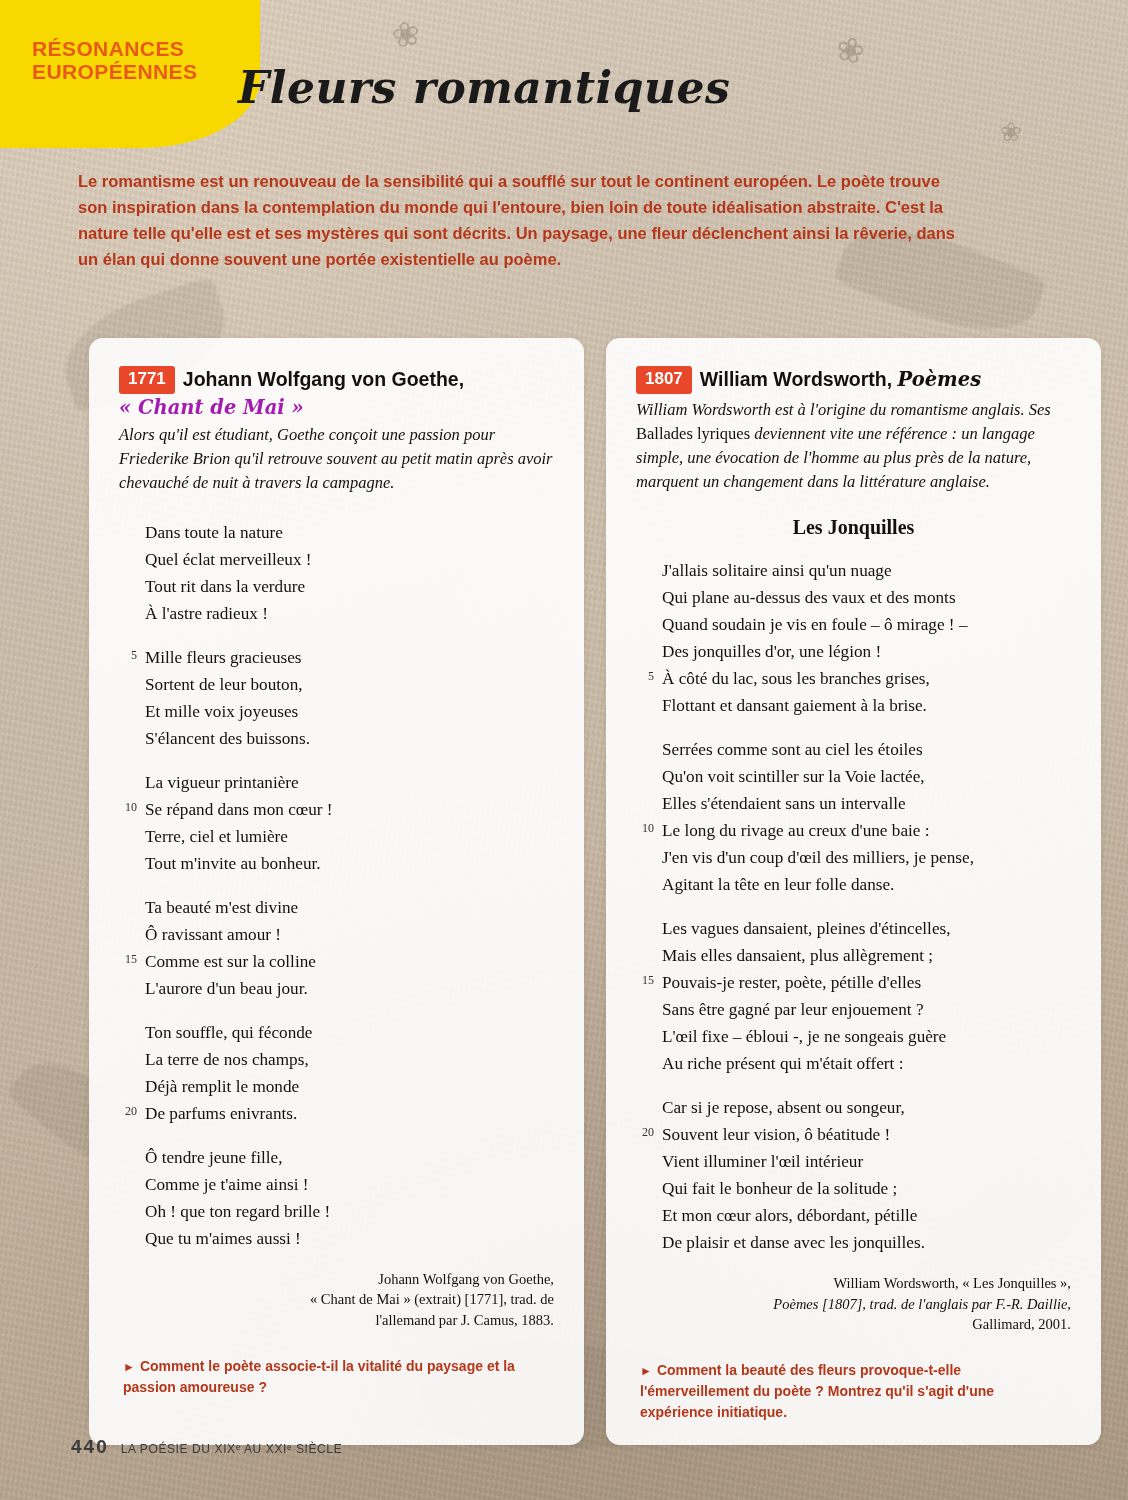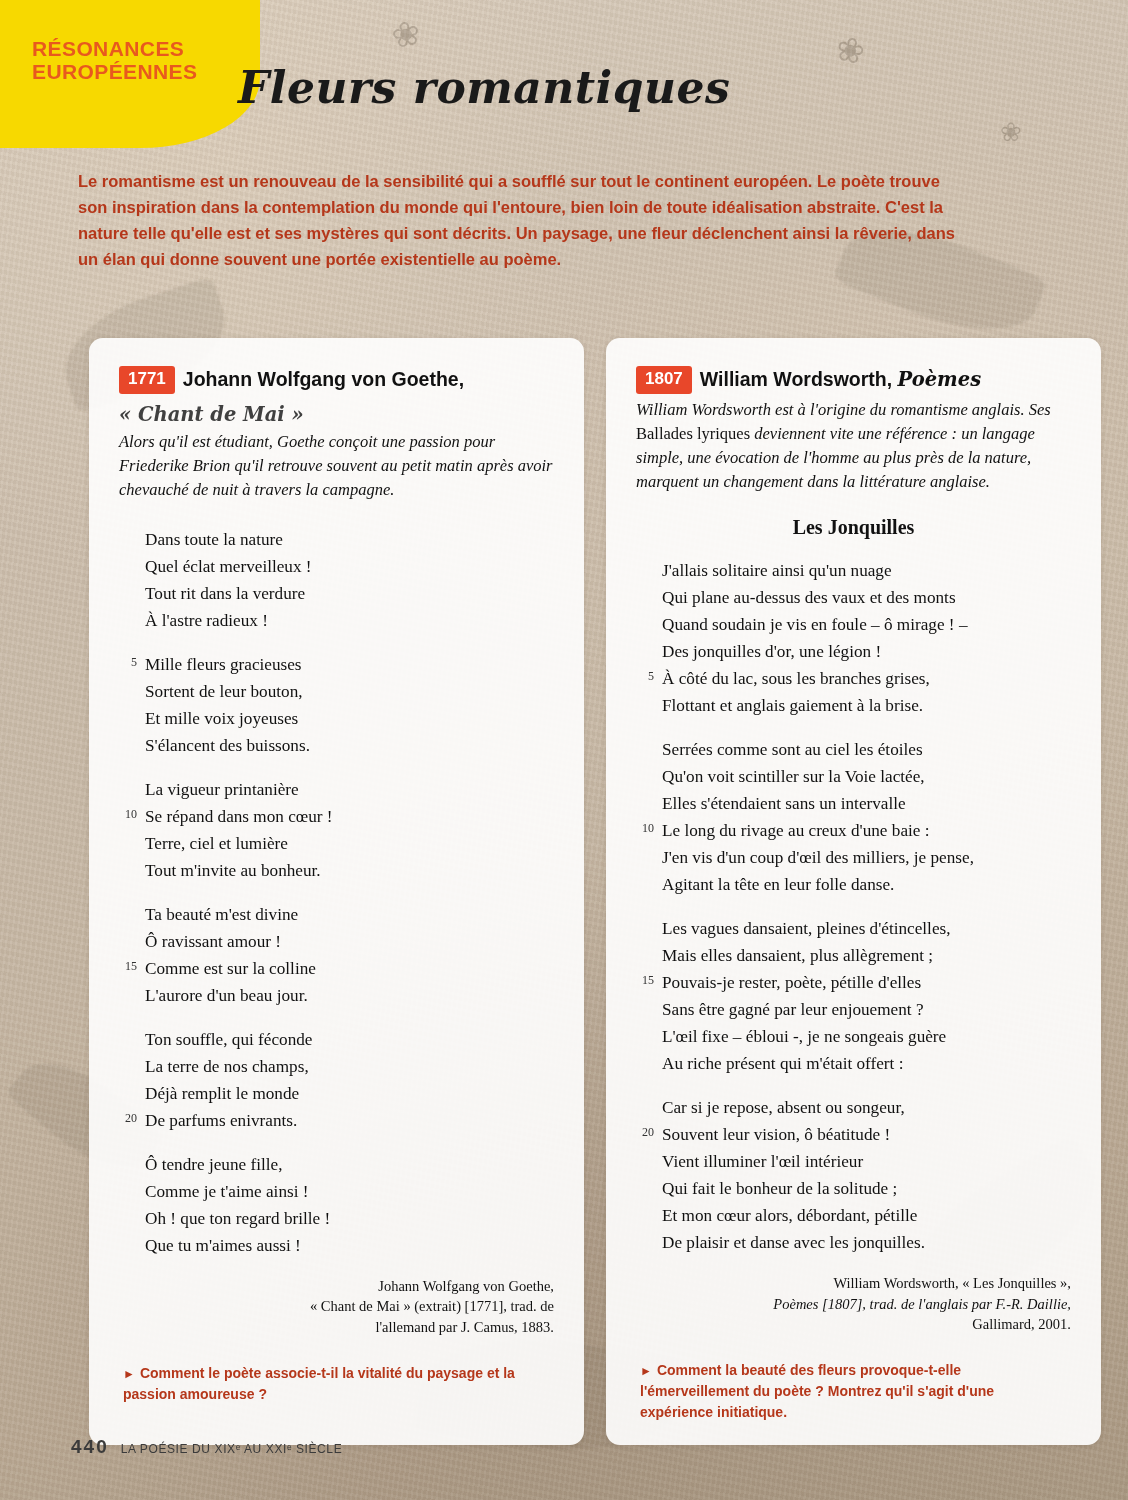--- a/index.html
+++ b/index.html
@@ -142,22 +142,22 @@
   .head-it {
     font-style: italic;
     font-family: "DejaVu Serif", serif;
     font-weight: bold;
   }
   .head-sub {
     font-family: "DejaVu Serif", serif;
     font-style: italic;
     font-weight: bold;
     font-size: 19.5px;
-    color: #404040;
-    margin-top: 9px;
+    color: #a21caf;
+    margin-top: 2px;
   }
 
   .chapo-it {
     margin-top: 4px;
     font-family: "Liberation Serif", serif;
     font-style: italic;
     font-size: 16.5px;
     line-height: 1.46;
     color: #111;
   }
@@ -334,21 +334,21 @@
 
     <div class="poem-title">Les Jonquilles</div>
 
     <div class="poem" style="margin-top:18px;">
       <div class="stanza">
         <div class="vers"><span>J'allais solitaire ainsi qu'un nuage</span></div>
         <div class="vers"><span>Qui plane au-dessus des vaux et des monts</span></div>
         <div class="vers"><span>Quand soudain je vis en foule – ô mirage ! –</span></div>
         <div class="vers"><span>Des jonquilles d'or, une légion !</span></div>
         <div class="vers"><span class="vnum">5</span><span>À côté du lac, sous les branches grises,</span></div>
-        <div class="vers"><span>Flottant et anglais gaiement à la brise.</span></div>
+        <div class="vers"><span>Flottant et dansant gaiement à la brise.</span></div>
       </div>
       <div class="stanza">
         <div class="vers"><span>Serrées comme sont au ciel les étoiles</span></div>
         <div class="vers"><span>Qu'on voit scintiller sur la Voie lactée,</span></div>
         <div class="vers"><span>Elles s'étendaient sans un intervalle</span></div>
         <div class="vers"><span class="vnum">10</span><span>Le long du rivage au creux d'une baie :</span></div>
         <div class="vers"><span>J'en vis d'un coup d'œil des milliers, je pense,</span></div>
         <div class="vers"><span>Agitant la tête en leur folle danse.</span></div>
       </div>
       <div class="stanza">

